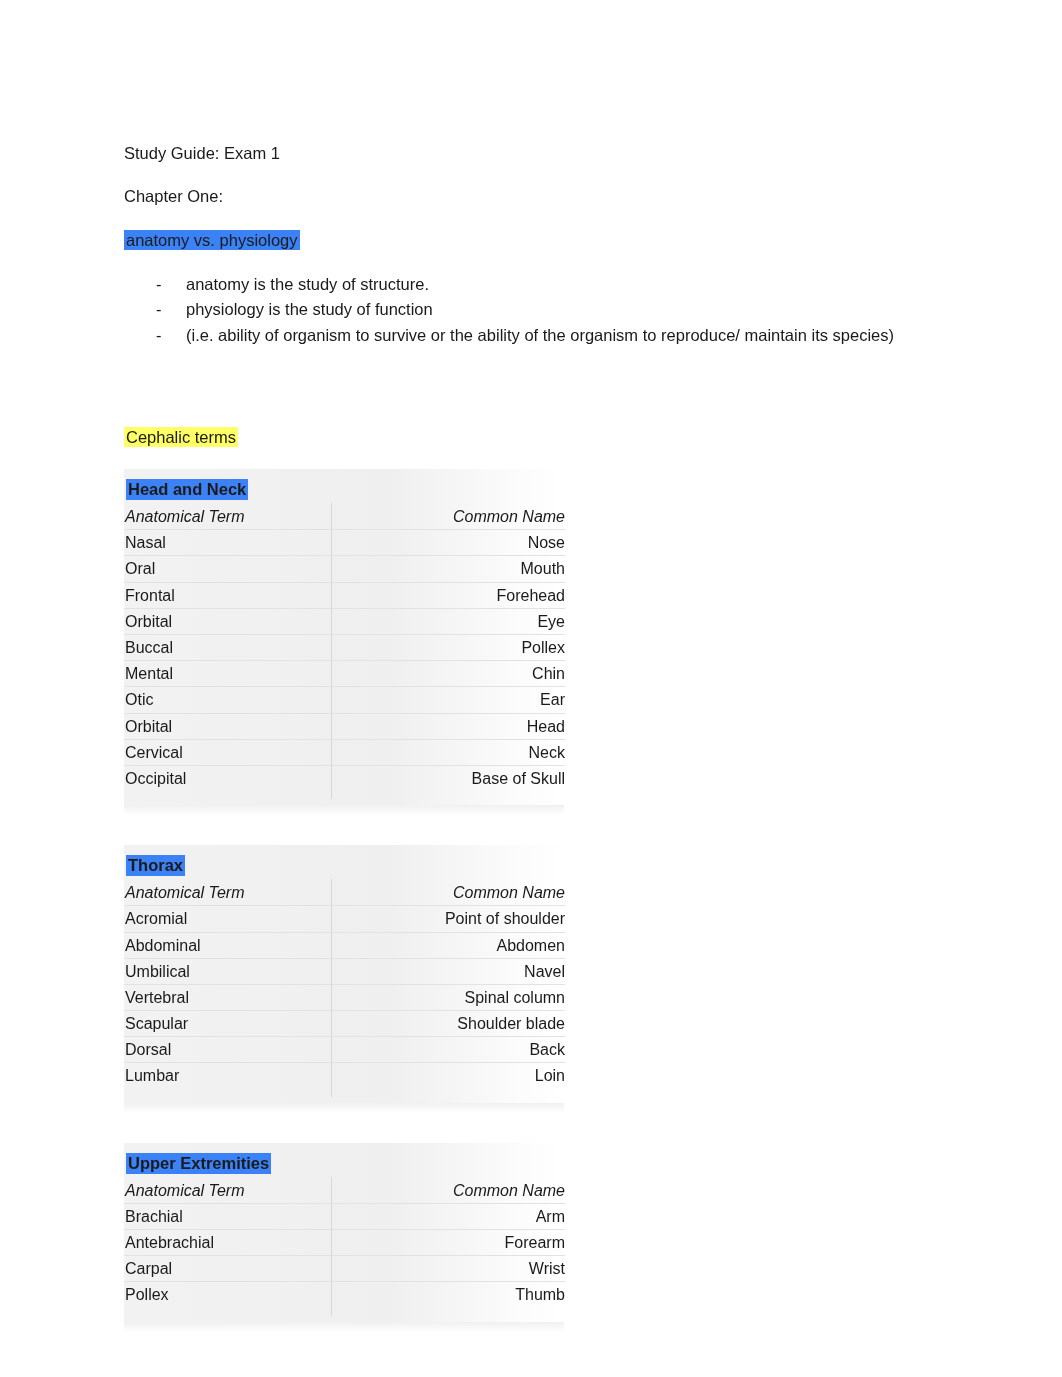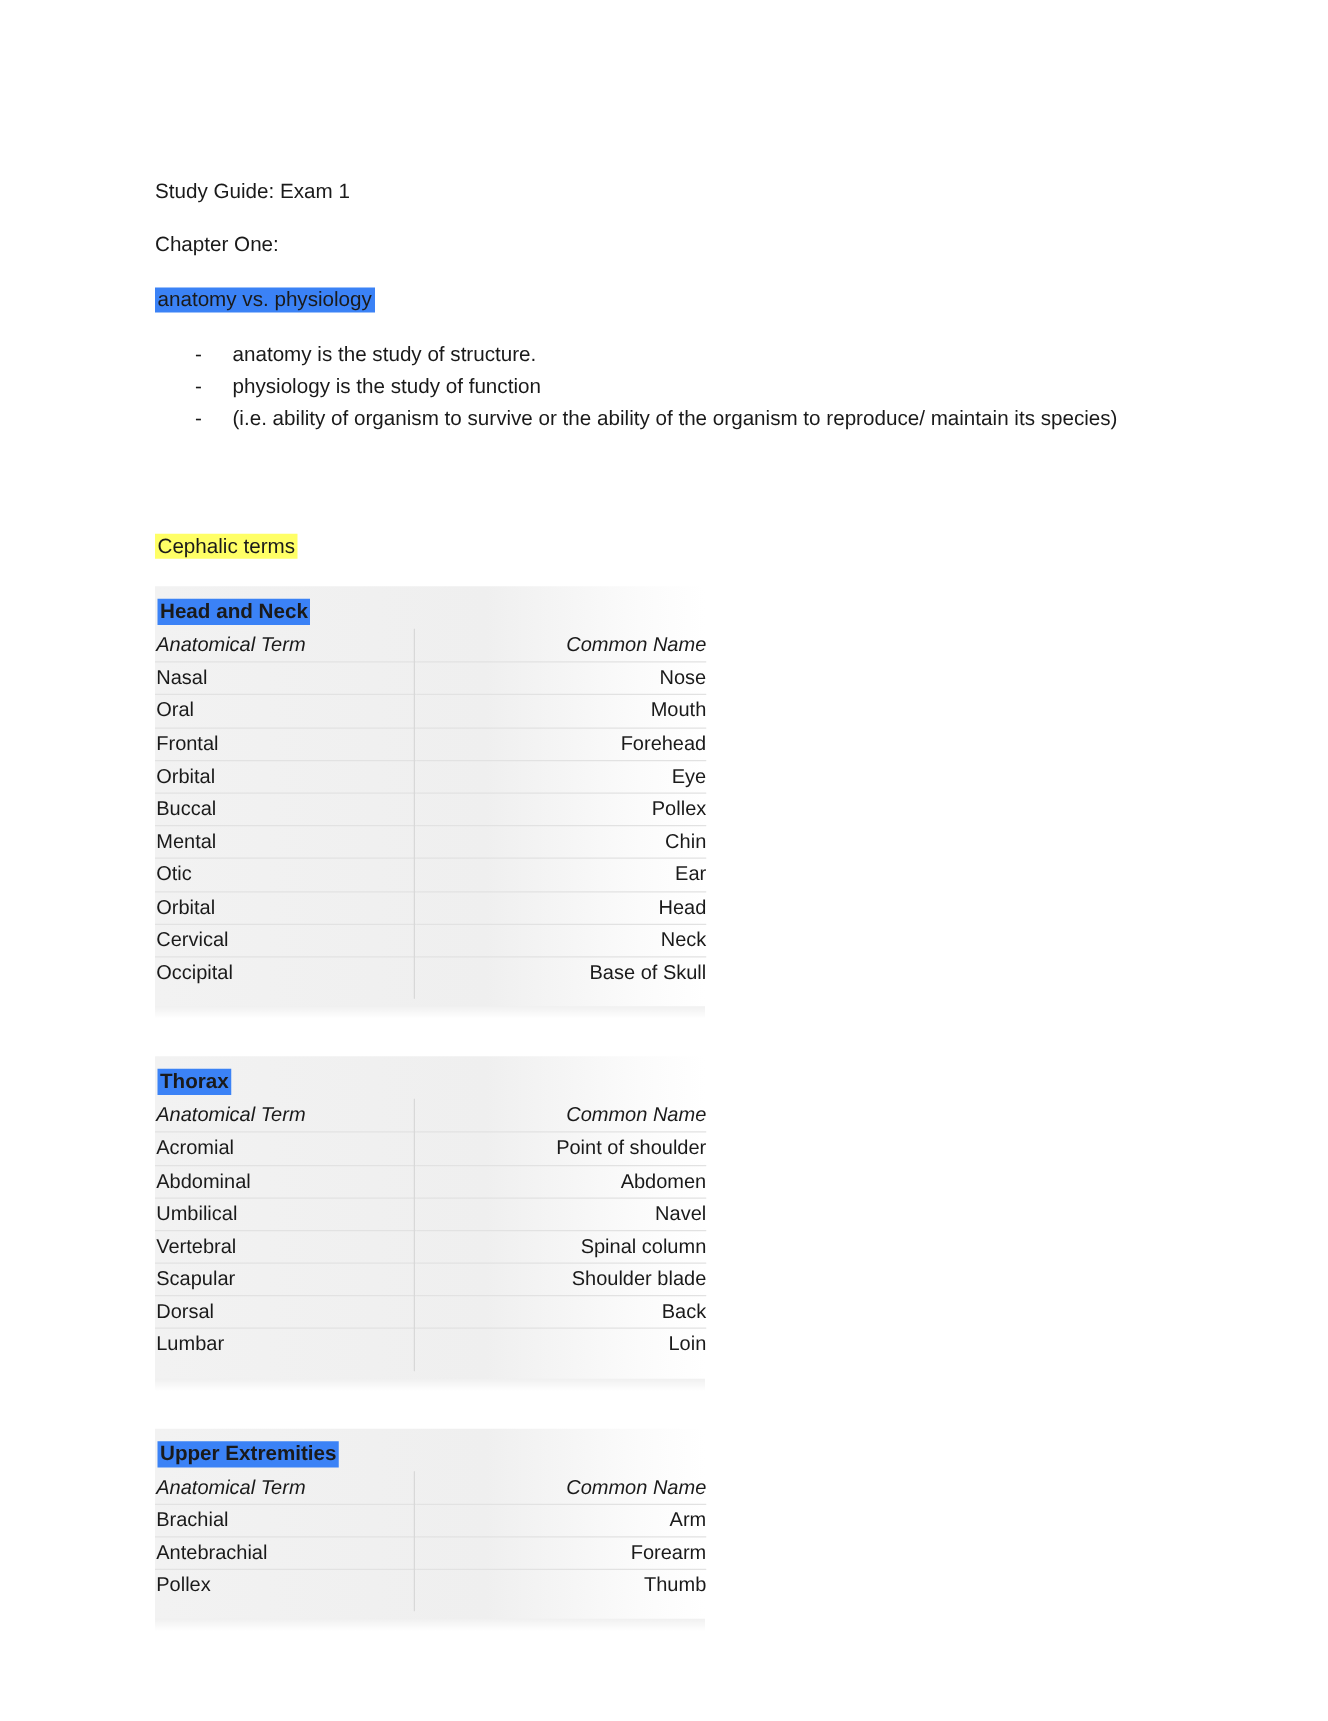--- a/index.html
+++ b/index.html
@@ -258,20 +258,24 @@
           <td class="c2">Common Name</td>
         </tr>
         <tr class="rowline">
           <td class="c1">Brachial</td>
           <td class="c2">Arm</td>
         </tr>
         <tr class="rowline">
           <td class="c1">Antebrachial</td>
           <td class="c2">Forearm</td>
         </tr>
+        <tr class="rowline">
+          <td class="c1">Carpal</td>
+          <td class="c2">Wrist</td>
+        </tr>
         <tr>
           <td class="c1">Pollex</td>
           <td class="c2">Thumb</td>
         </tr>
       </tbody>
         </table>
     </div>
 
   </div>
 </div>

